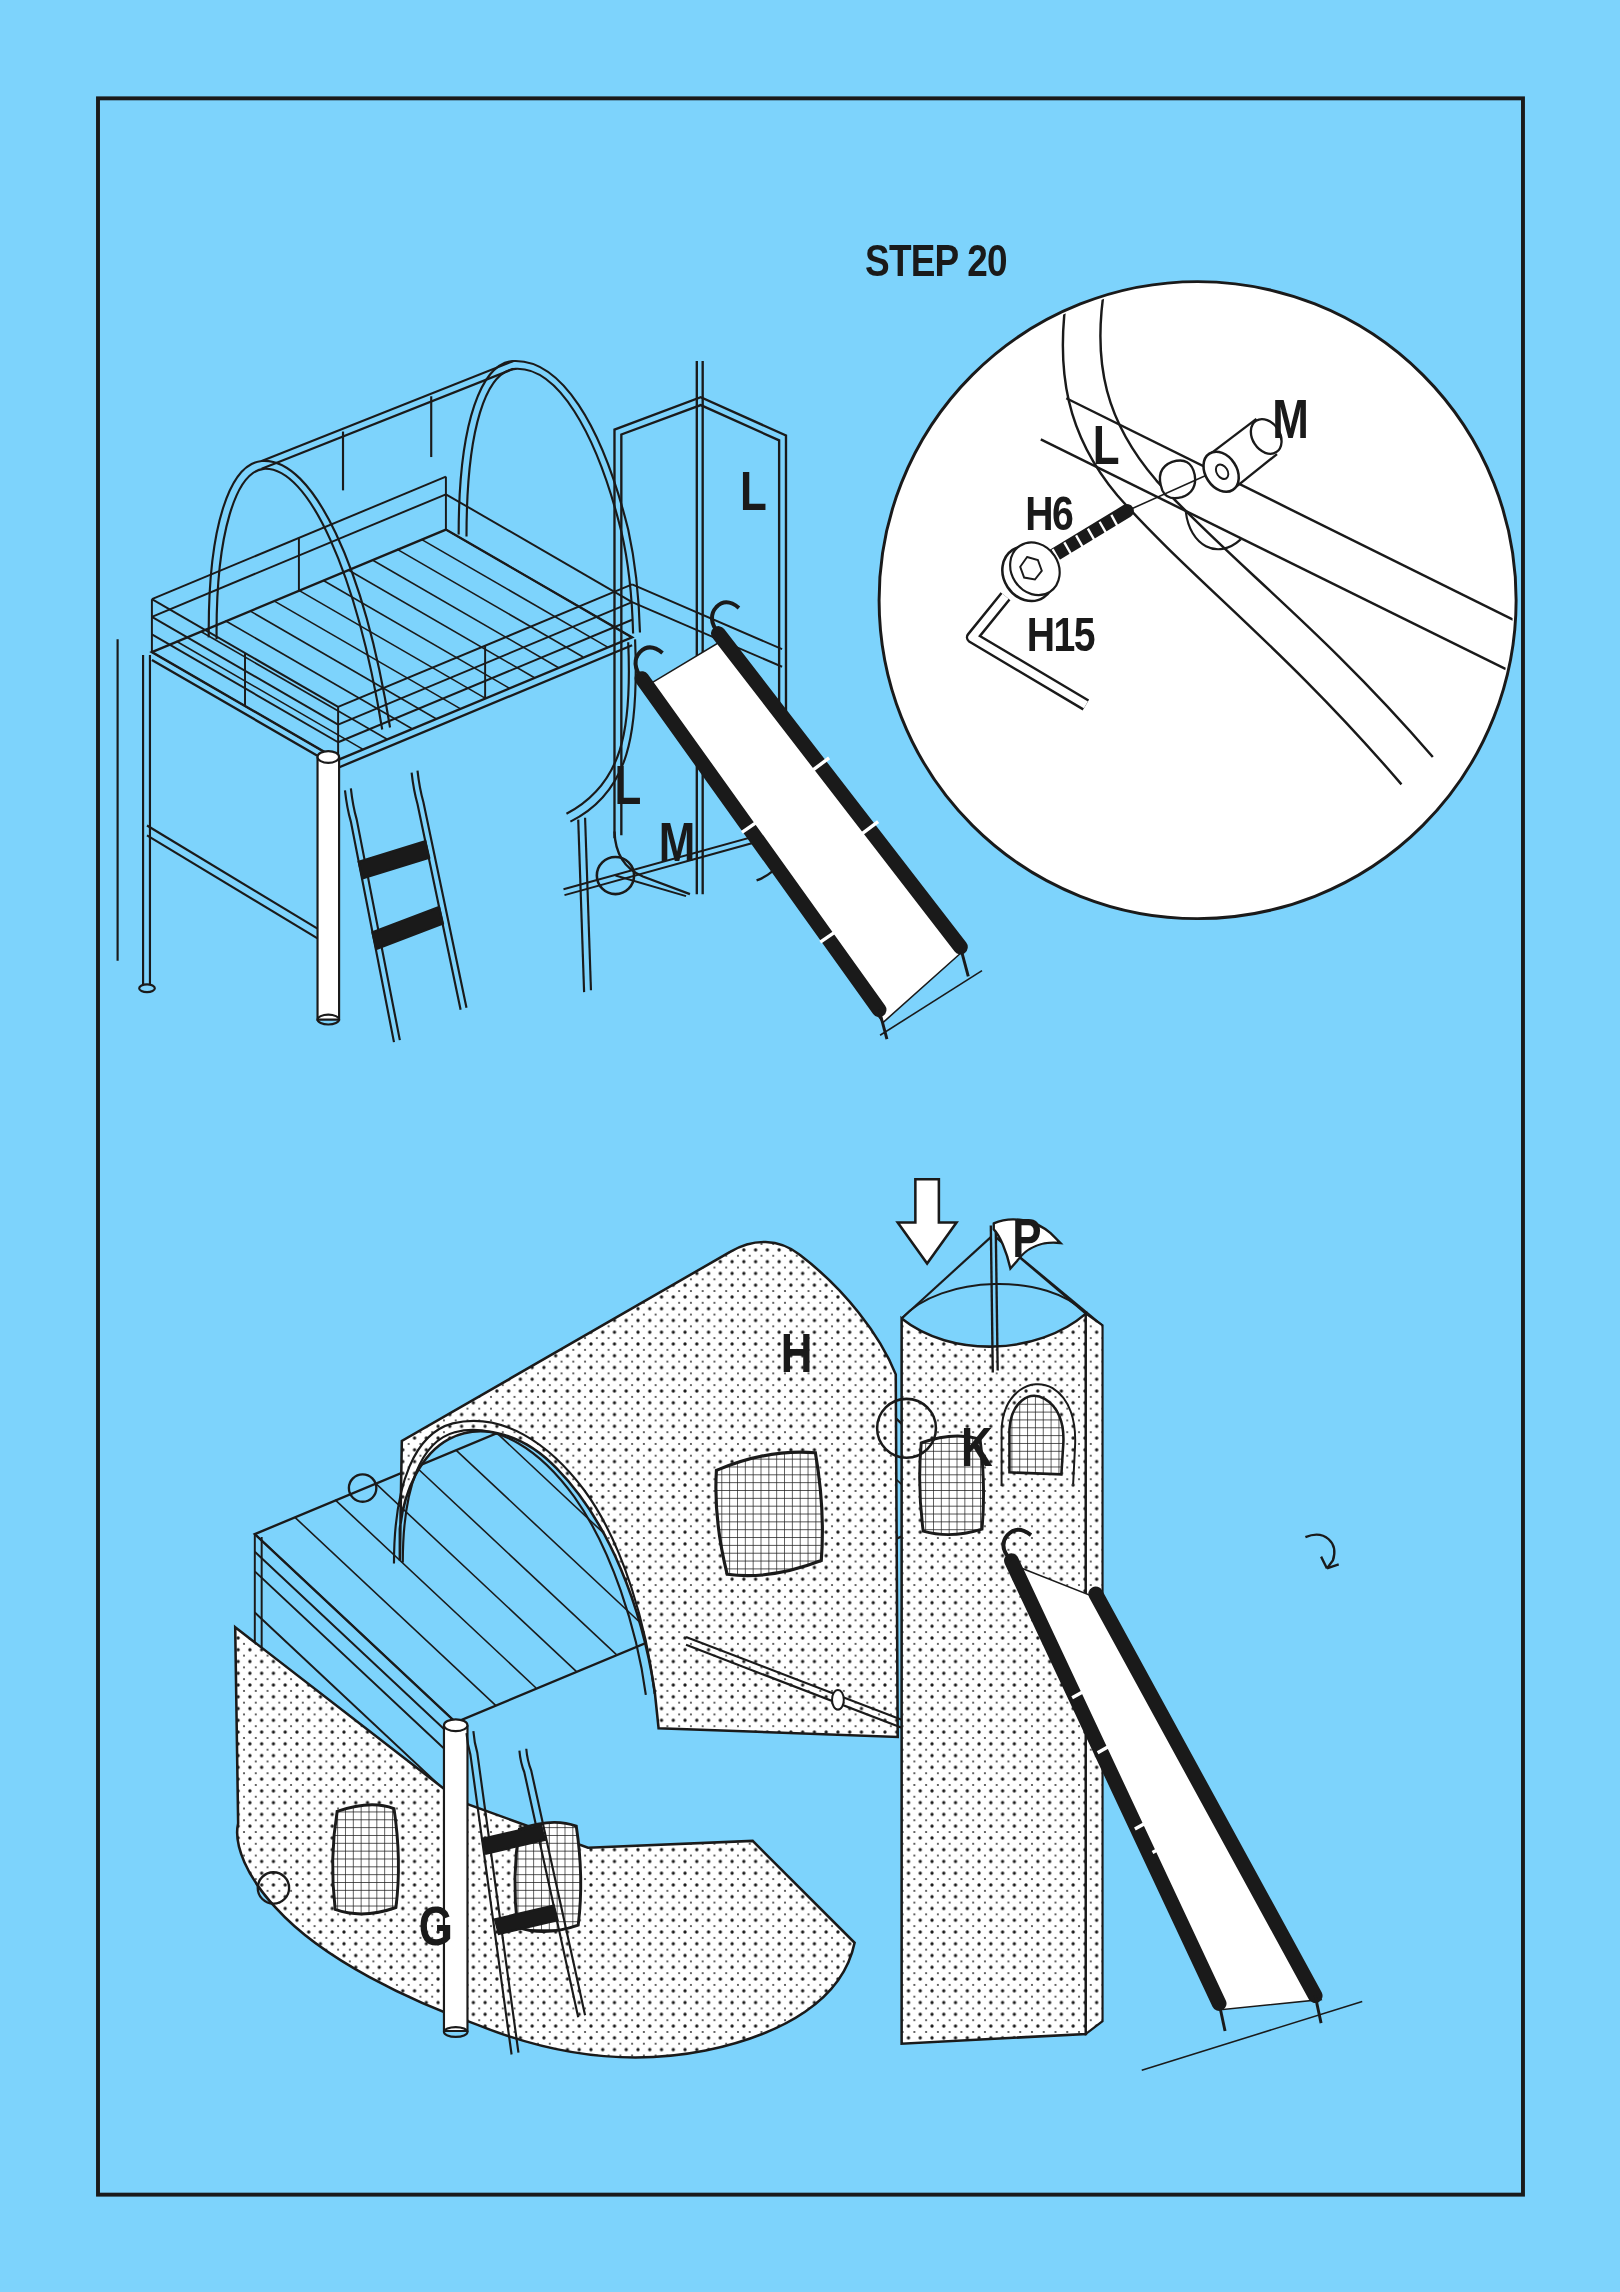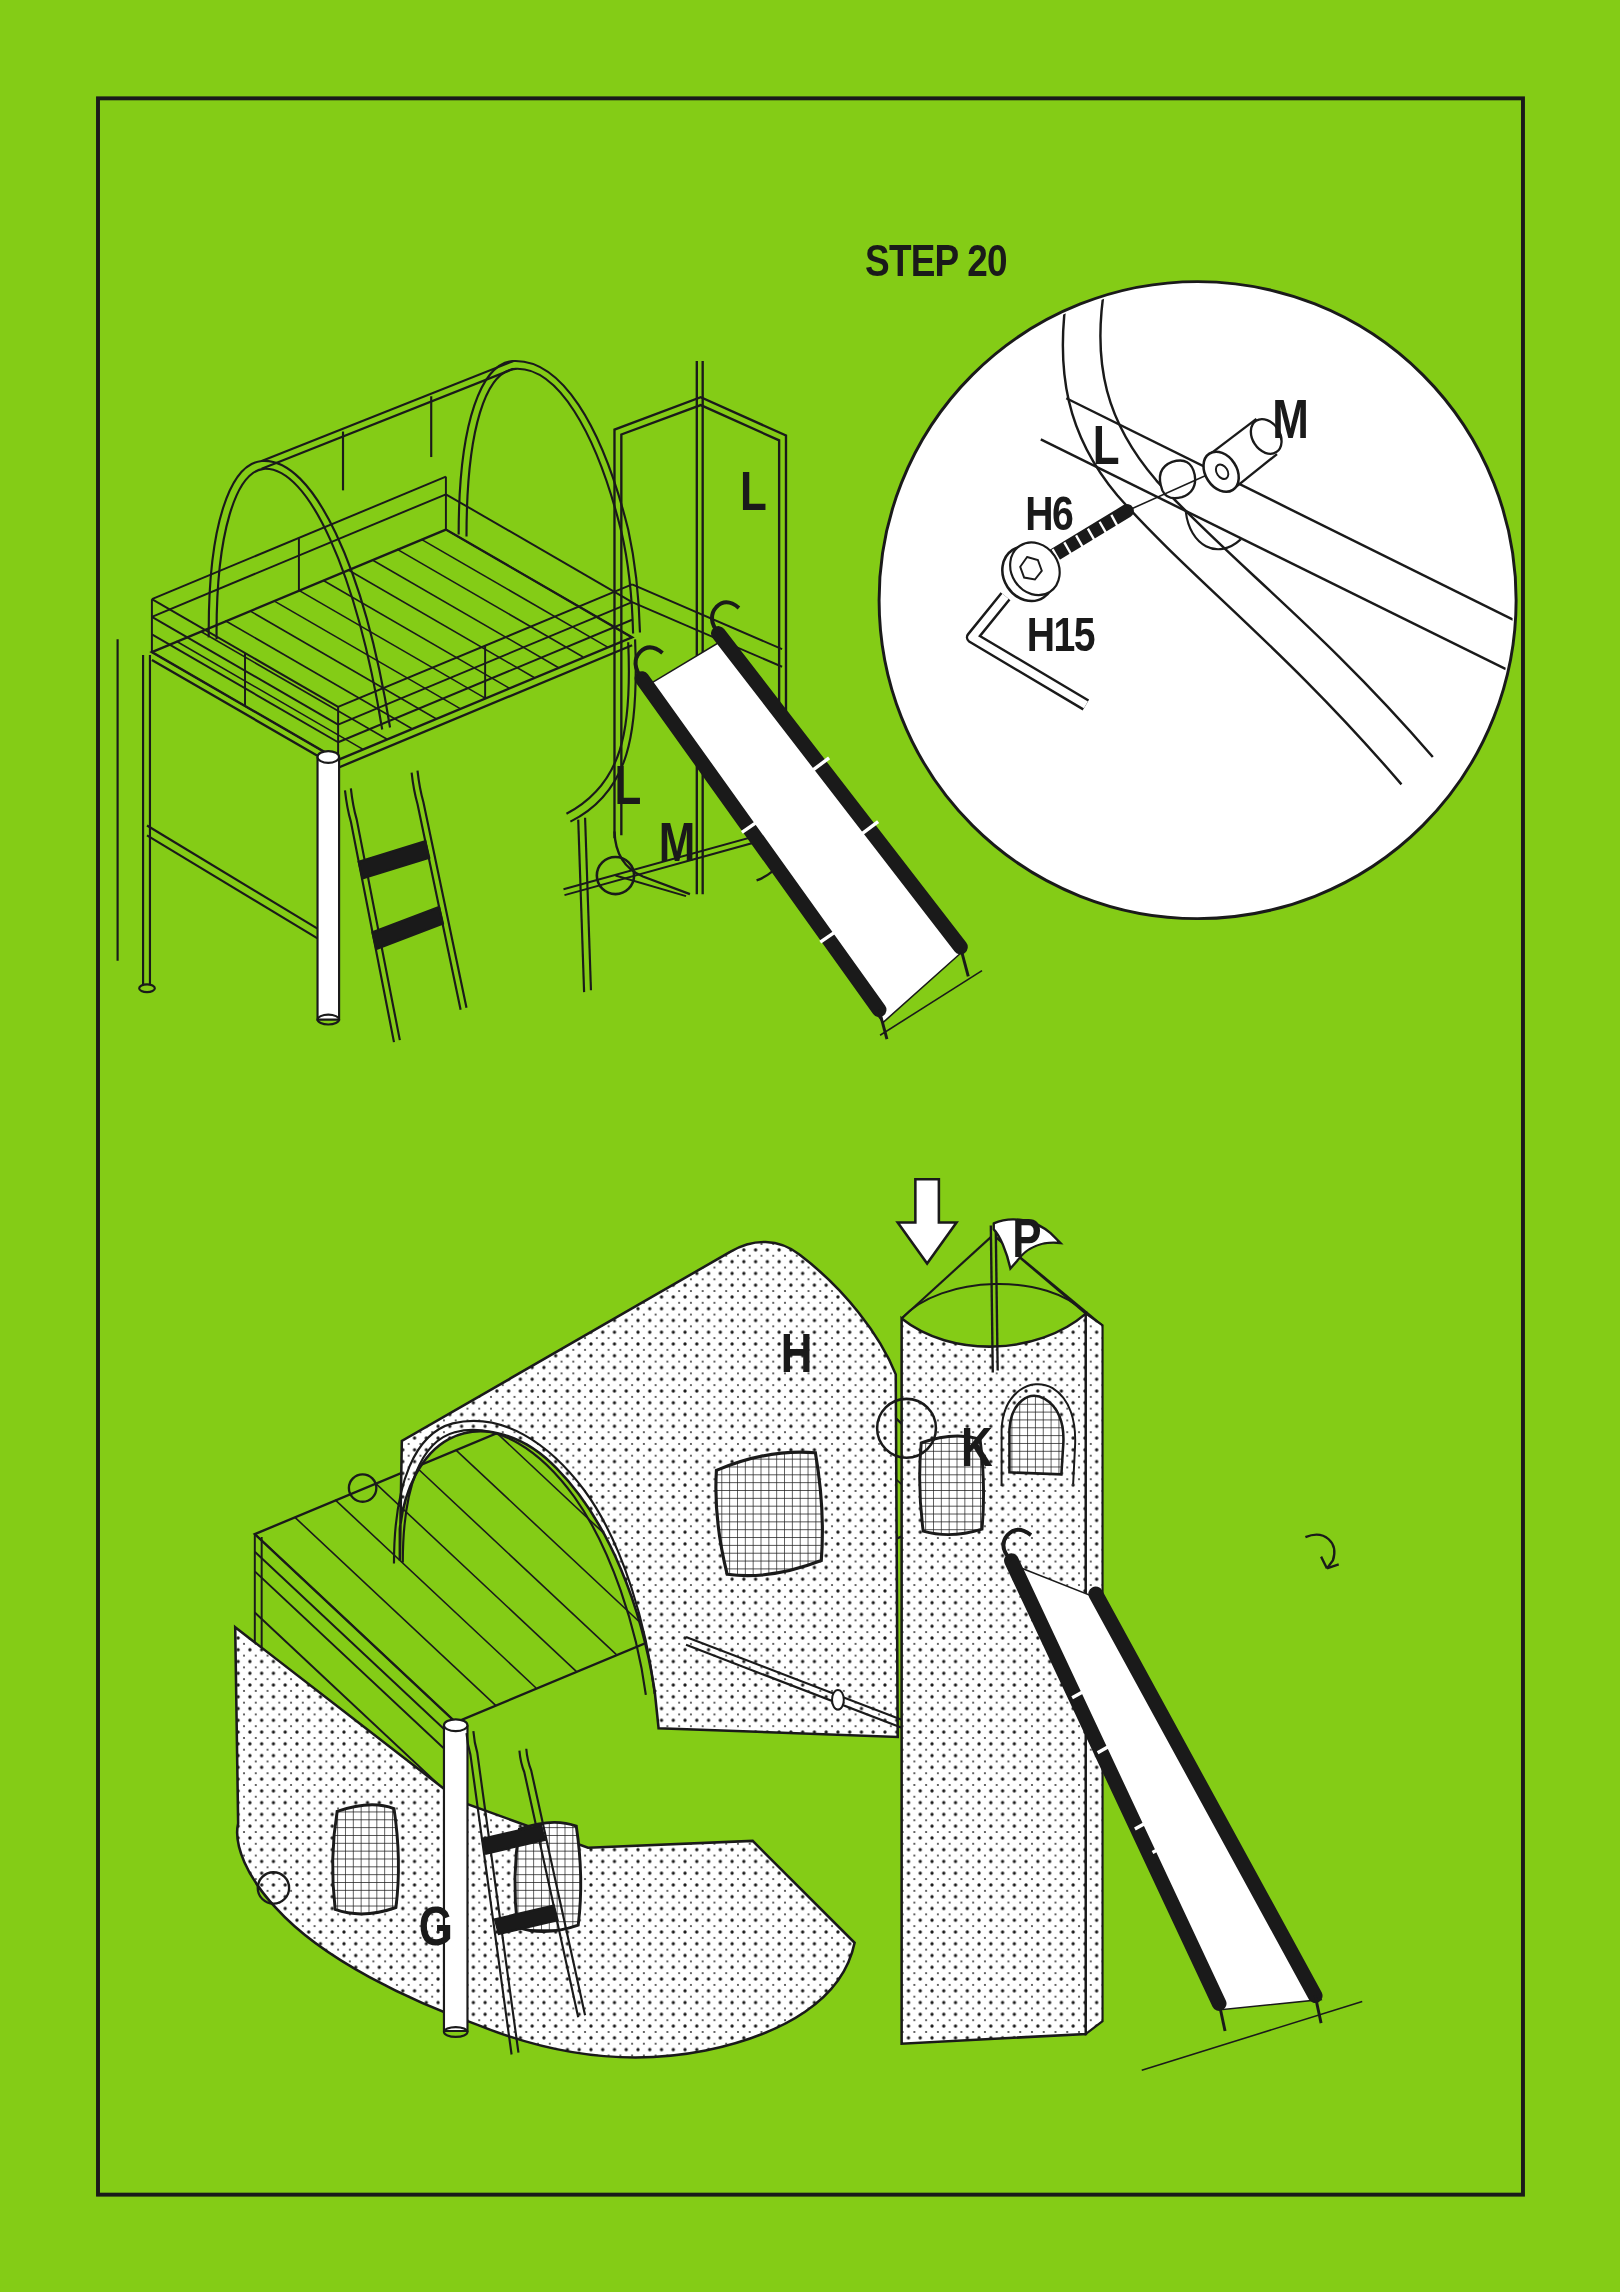--- a/index.html
+++ b/index.html
@@ -1,19 +1,19 @@
 <!DOCTYPE html>
 <html><head>
 <meta charset="utf-8">
 <style>
   html,body{margin:0;padding:0;background:#e8e8e8;}
   .page{
     position:relative;
     width:1620px;height:2293px;
-    background:#84cc16;
+    background:#7dd3fc;
     font-family:"Liberation Sans","DejaVu Sans",sans-serif;
     overflow:hidden;
   }
   svg{position:absolute;left:0;top:0;}
   text{
     font-family:"Liberation Sans","DejaVu Sans",sans-serif;
     font-weight:bold;
     fill:#1a1a1a;
   }
   .t-step{font-size:46px;letter-spacing:-1px;}

